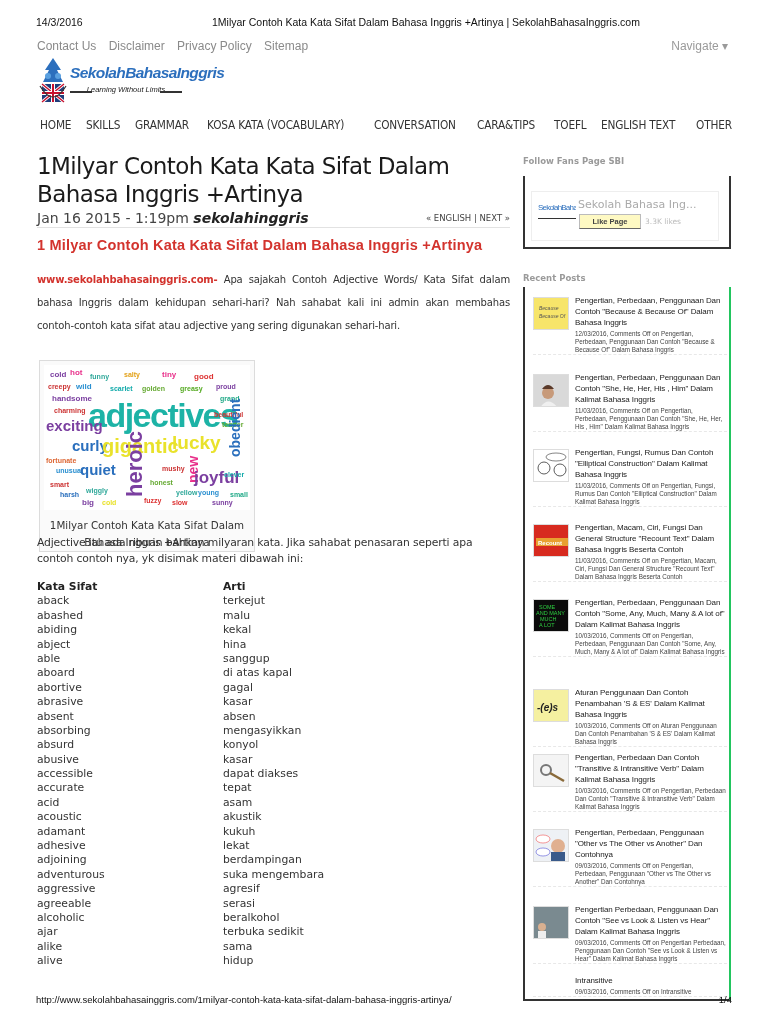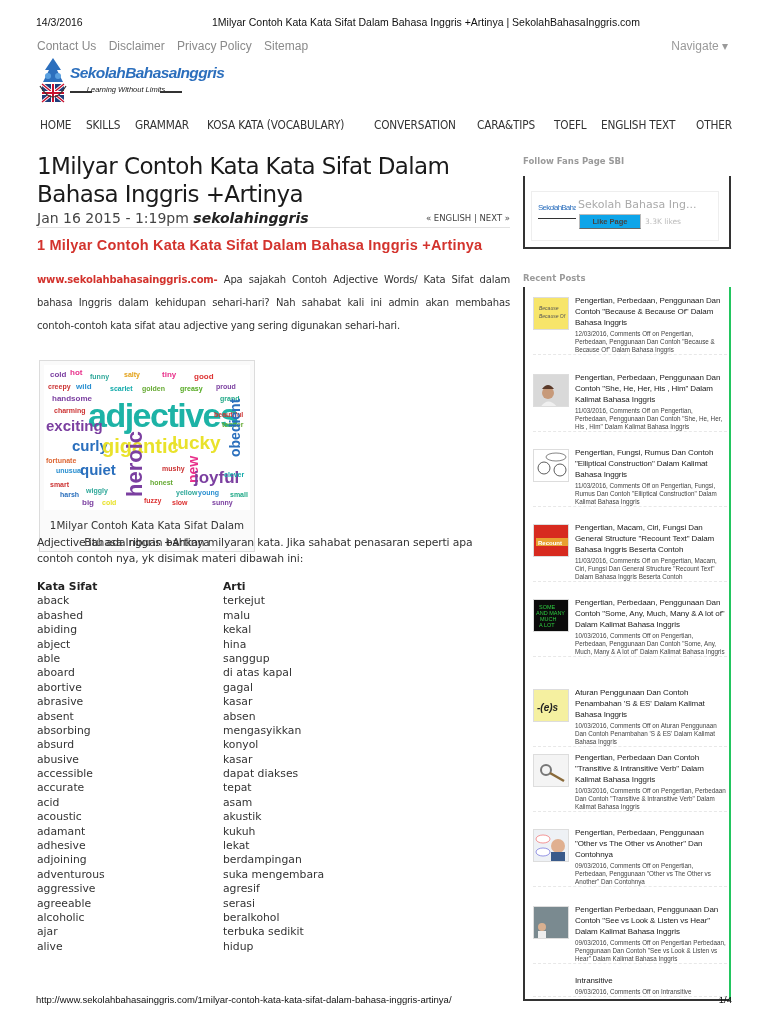--- a/index.html
+++ b/index.html
@@ -47,21 +47,21 @@
   .vocab .head { font-weight: bold; color: #222; }
 
   .sidebar { position: absolute; left: 523px; top: 156px; width: 208px; }
   .widget-title { font-family: "DejaVu Sans", sans-serif; font-weight: bold; font-size: 8.5px; color: #9a9a9a; }
   .fb-box { position: relative; margin-top: 10px; width: 208px; height: 73px; border-left: 2px solid #333; border-right: 2px solid #333; border-bottom: 2px solid #333; }
   .fb-inner { position: absolute; left: 6px; top: 15px; width: 188px; height: 50px; border: 1px solid #eee; }
   .fb-logo { position: absolute; left: 6px; top: 11px; width: 38px; height: 30px; }
   .fb-logo .t1 { font-family: "Liberation Sans", sans-serif; font-size: 8px; color: #2c6fbd; letter-spacing: -0.8px; white-space: nowrap; overflow: hidden; width: 38px; }
   .fb-logo .t2 { margin-top: 6px; height: 1px; background: #333; width: 38px; }
   .fb-name { position: absolute; left: 46px; top: 6px; font-size: 11px; color: #aaa; white-space: nowrap; }
-  .fb-like { position: absolute; left: 47px; top: 22px; width: 62px; height: 15px; border: 1px solid #bbb; border-bottom: 1.5px solid #666; background: #0ea5e9; font-family: "Liberation Sans", sans-serif; font-size: 7.5px; font-weight: bold; color: #444; text-align: center; line-height: 13px; }
+  .fb-like { position: absolute; left: 47px; top: 22px; width: 62px; height: 15px; border: 1px solid #bbb; border-bottom: 1.5px solid #666; background: #fef9c3; font-family: "Liberation Sans", sans-serif; font-size: 7.5px; font-weight: bold; color: #444; text-align: center; line-height: 13px; }
   .fb-likes { position: absolute; left: 113px; top: 25px; font-size: 7.5px; color: #bbb; }
 
   .recent-title { margin-top: 24px; }
   .recent-box { position: relative; margin-top: 4px; width: 208px; height: 714px; border-left: 2px solid #333; border-right: 2px solid #22c55e; border-bottom: 2px solid #333; }
   .rp { position: absolute; left: 8px; width: 194px; border-bottom: 1px dashed #e8e8e8; }
   .rp .thumb { position: absolute; left: 0; top: 2px; width: 36px; height: 33px; border: 1px solid #ddd; overflow: hidden; }
   .rp .rp-title { margin-left: 42px; font-family: "Liberation Sans", sans-serif; font-size: 8px; line-height: 11px; color: #222; letter-spacing: -0.1px; }
   .rp .rp-meta { margin-left: 42px; margin-top: 2px; font-family: "Liberation Sans", sans-serif; font-size: 6.3px; line-height: 8px; color: #444; }
 
   .print-footer { position: absolute; top: 994px; left: 36px; right: 36px; font-family: "Liberation Sans", sans-serif; font-size: 9.5px; color: #111; }
@@ -276,20 +276,24 @@
       </div>
       <div class="row">
         <span class="c1">alcoholic</span>
         <span class="c2">beralkohol</span>
       </div>
       <div class="row">
         <span class="c1">ajar</span>
         <span class="c2">terbuka sedikit</span>
       </div>
       <div class="row">
+        <span class="c1">alike</span>
+        <span class="c2">sama</span>
+      </div>
+      <div class="row">
         <span class="c1">alive</span>
         <span class="c2">hidup</span>
       </div>
     </div>
 </div>
 
 <aside class="sidebar">
   <div class="widget-title">Follow Fans Page SBI</div>
   <div class="fb-box">
     <div class="fb-inner">

